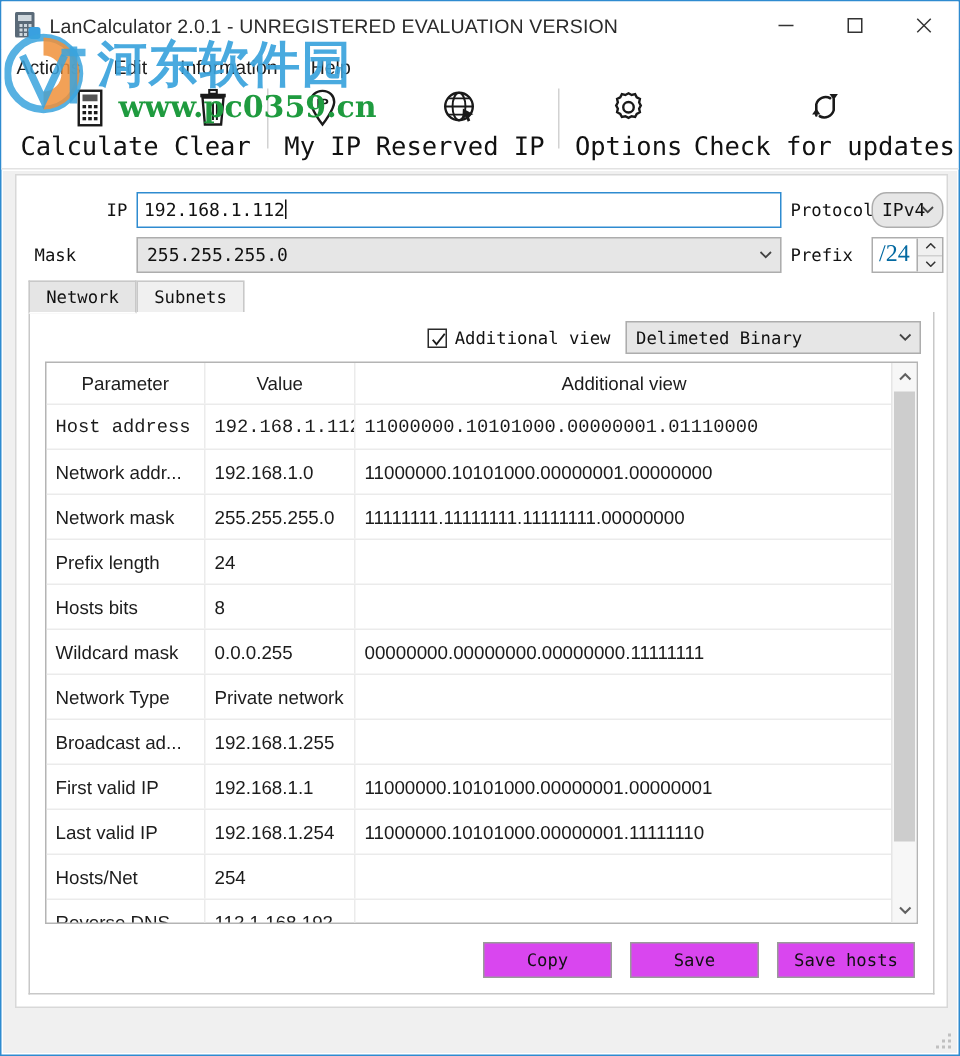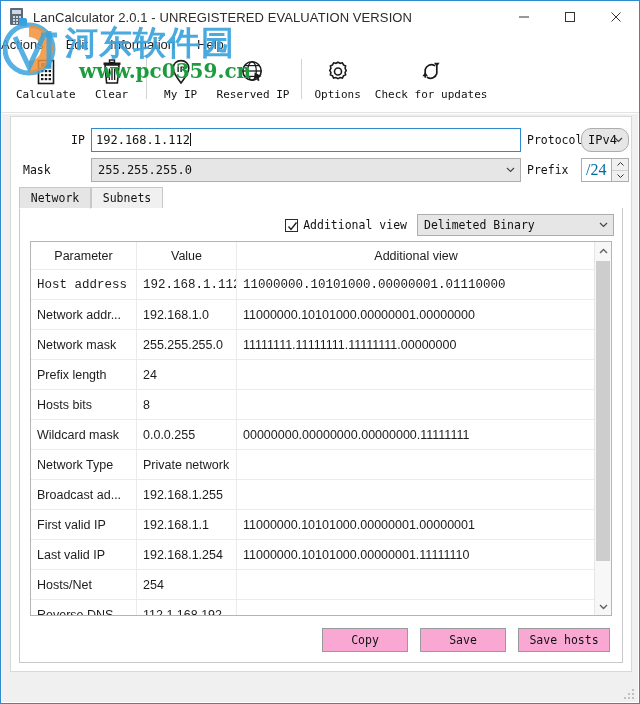--- a/index.html
+++ b/index.html
@@ -36,38 +36,38 @@
     font-size:13px;color:#2b2b2b;white-space:nowrap;letter-spacing:.1px;
   }
   .winbtns{position:absolute;right:0;top:0;height:32px;display:flex;}
   .winbtn{
     width:46px;height:32px;display:flex;align-items:center;justify-content:center;
     color:#333;
   }
   .winbtn svg{display:block;}
   
   .menubar{
-    height:22px;display:flex;align-items:center;background:#ffffff;
+    height:22px;display:flex;align-items:center;padding-left:10px;background:#ffffff;
     position:relative;
   }
   .menuitem{
     font-size:13px;color:#1d1d1d;margin-right:22px;white-space:nowrap;
   }
   
   .toolbar{
     height:58px;background:#ffffff;display:flex;align-items:flex-start;
     padding-left:8px;position:relative;
   }
   .tbitem{
     display:flex;flex-direction:column;align-items:center;justify-content:flex-start;
     padding:2px 7px 0 7px;min-width:44px;
   }
   .tbicon{height:30px;display:flex;align-items:center;justify-content:center;}
   .tblabel{
-    font-family:"DejaVu Sans Mono", monospace;font-size:11px;color:#111;
+    font-family:"DejaVu Sans Mono", monospace;font-size:17px;color:#111;
     margin-top:1px;white-space:nowrap;
   }
   .tbsep{width:1px;height:40px;background:#d2d2d2;margin:4px 5px 0 5px;flex:0 0 auto;}
   .toolbar-bottom-line{
     position:absolute;left:0;right:0;bottom:0;height:1px;background:#e2e2e2;
   }
   
   .client{
     position:absolute;left:1px;right:1px;top:113px;bottom:1px;background:#f0f0f0;
   }
@@ -163,21 +163,21 @@
   }
   .vs-arrow{
     height:17px;display:flex;align-items:center;justify-content:center;color:#606060;
   }
   .vs-thumb{
     position:absolute;left:1px;right:1px;background:#cdcdcd;
   }
   
   .btnrow{position:absolute;right:12px;bottom:10px;display:flex;}
   .btn{
-    height:24px;box-sizing:border-box;background:#f9a8d4;border:1px solid #9a9a9a;
+    height:24px;box-sizing:border-box;background:#d946ef;border:1px solid #9a9a9a;
     font-family:"DejaVu Sans Mono", monospace;font-size:11.5px;color:#111;
     display:flex;align-items:center;justify-content:center;margin-left:12px;
   }
   .btn.w1{width:86px;}
   .btn.w2{width:86px;}
   .btn.w3{width:92px;}
   .grip{
     position:absolute;right:4px;bottom:3px;width:12px;height:12px;
   }
   .grip i{position:absolute;width:2px;height:2px;background:#c0c0c0;}

